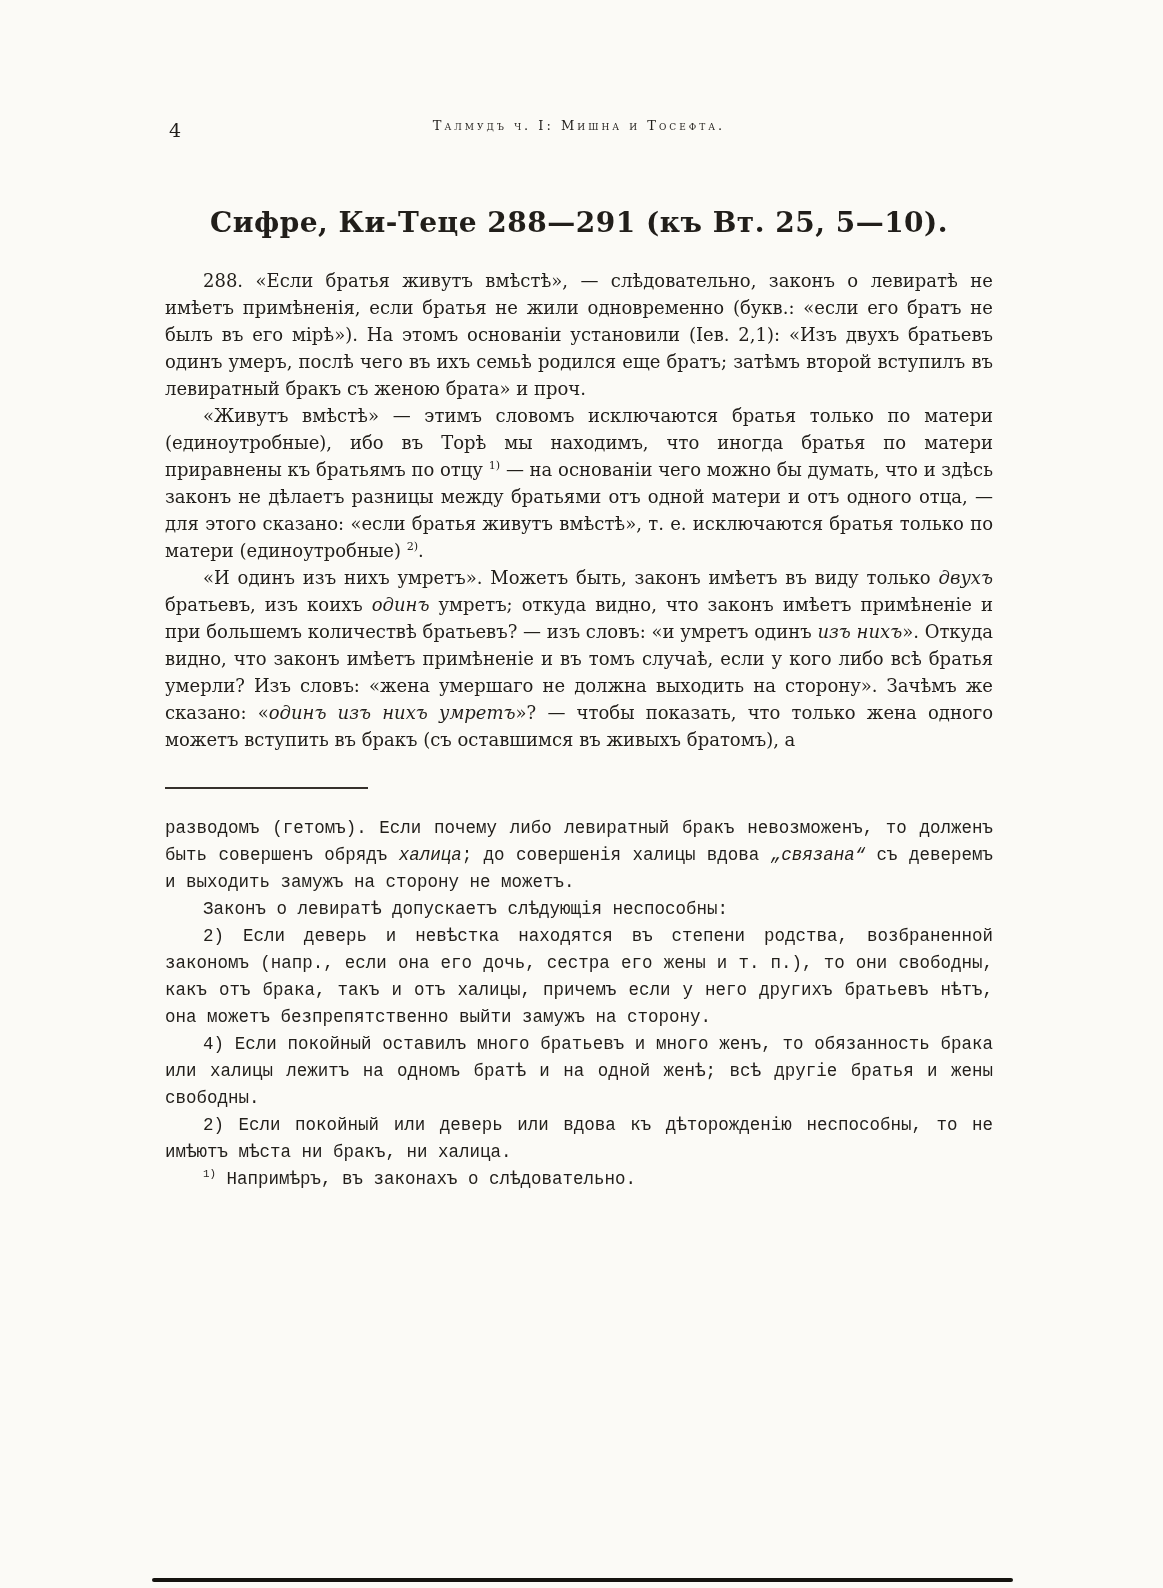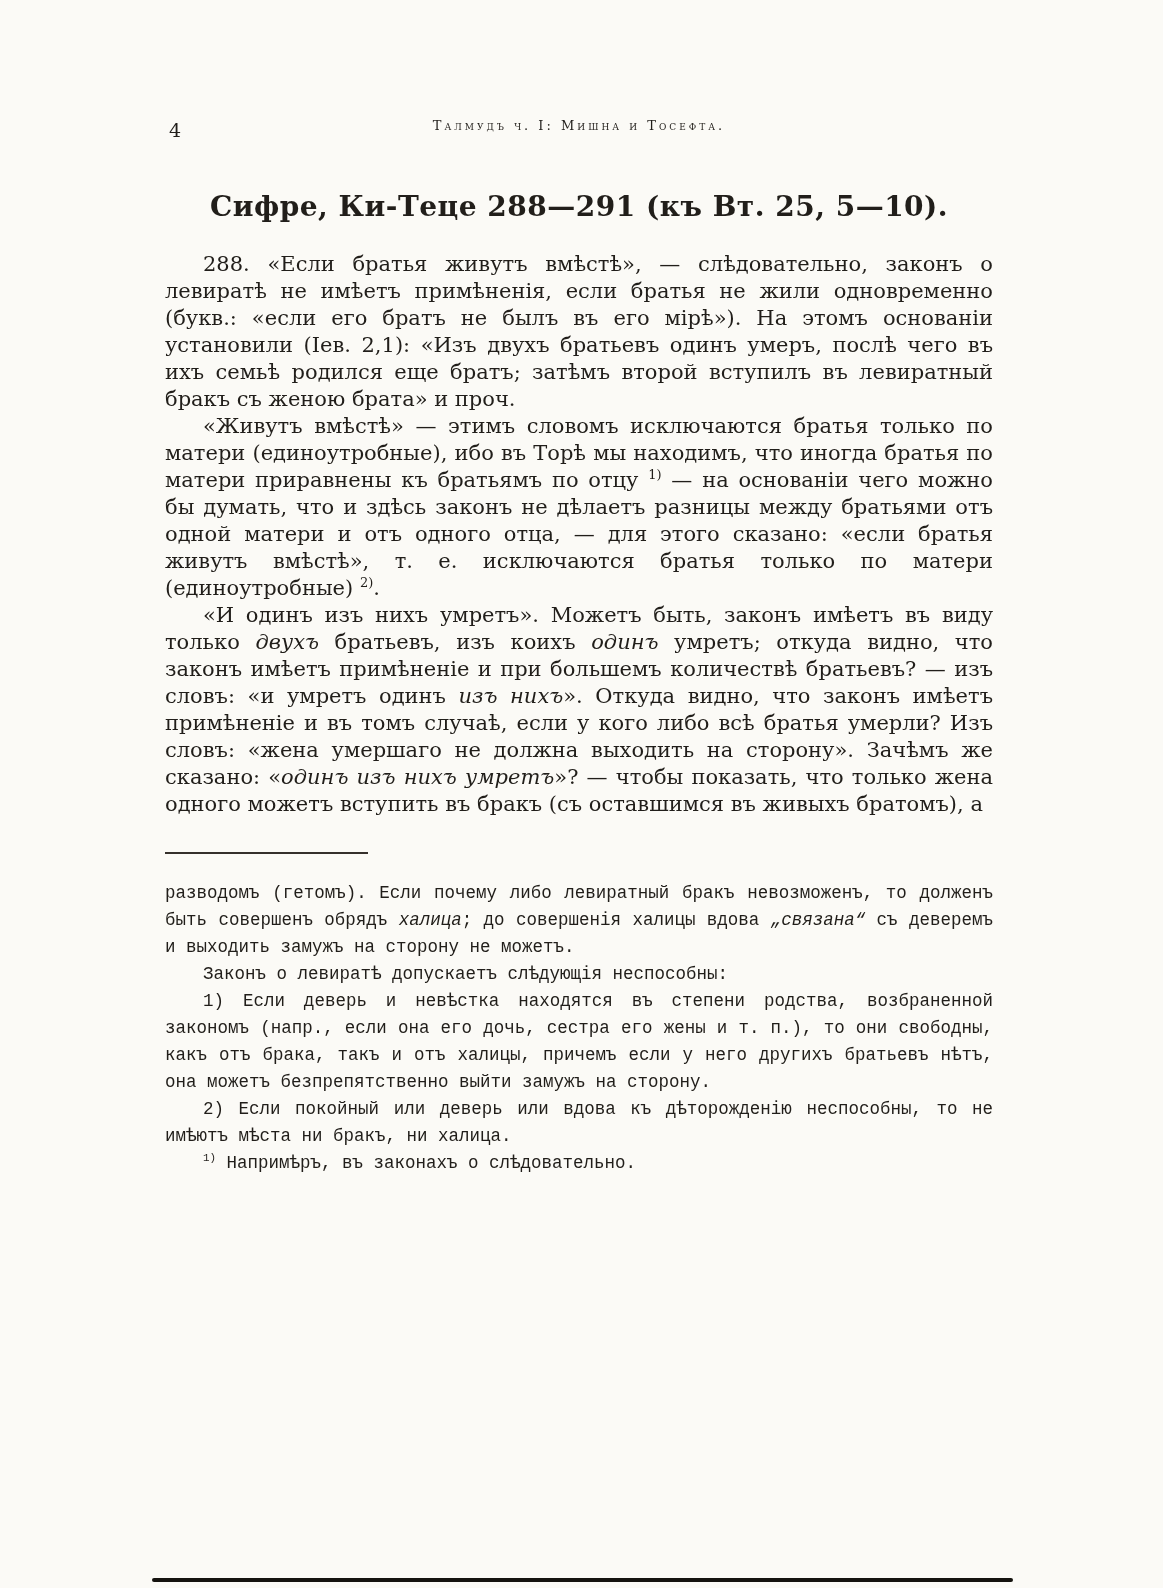--- a/index.html
+++ b/index.html
@@ -23,29 +23,29 @@
   .running-header { position: relative; height: 26px; }
   .page-num { position: absolute; left: 4px; top: 1px; font-size: 19px; }
   .running-title {
     display: block;
     text-align: center;
     font-size: 13px;
     letter-spacing: 3px;
     font-variant: small-caps;
   }
   .heading {
-    margin-top: 46px;
+    margin-top: 62px;
     text-align: center;
     font-size: 28px;
     font-weight: bold;
     letter-spacing: 0.5px;
   }
   .body-text {
     margin-top: 28px;
-    font-size: 21px;
+    font-size: 18px;
     line-height: 27px;
     text-align: justify;
   }
   .body-text p { margin: 0; text-indent: 38px; }
   .fn-rule {
     margin-top: 34px;
     width: 203px;
     border-top: 2px solid #35302b;
   }
   .footnotes {
@@ -86,21 +86,22 @@
         <p><span>288. «Если братья живутъ вмѣстѣ», — слѣдовательно, законъ о левиратѣ не имѣетъ примѣненія, если братья не жили одновременно (букв.: «если его братъ не былъ въ его мірѣ»). На этомъ основаніи установили (Іев. 2,1): «Изъ двухъ братьевъ одинъ умеръ, послѣ чего въ ихъ семьѣ родился еще братъ; затѣмъ второй вступилъ въ левиратный бракъ съ женою брата» и проч.</span></p>
         <p><span>«Живутъ вмѣстѣ» — этимъ словомъ исключаются братья только по матери (единоутробные), ибо въ Торѣ мы находимъ, что иногда братья по матери приравнены къ братьямъ по отцу </span><sup>1)</sup><span> — на основаніи чего можно бы думать, что и здѣсь законъ не дѣлаетъ разницы между братьями отъ одной матери и отъ одного отца, — для этого сказано: «если братья живутъ вмѣстѣ», т. е. исключаются братья только по матери (единоутробные) </span><sup>2)</sup><span>.</span></p>
         <p><span>«И одинъ изъ нихъ умретъ». Можетъ быть, законъ имѣетъ въ виду только </span><span class="it">двухъ</span><span> братьевъ, изъ коихъ </span><span class="it">одинъ</span><span> умретъ; откуда видно, что законъ имѣетъ примѣненіе и при большемъ количествѣ братьевъ? — изъ словъ: «и умретъ одинъ </span><span class="it">изъ нихъ</span><span>». Откуда видно, что законъ имѣетъ примѣненіе и въ томъ случаѣ, если у кого либо всѣ братья умерли? Изъ словъ: «жена умершаго не должна выходить на сторону». Зачѣмъ же сказано: «</span><span class="it">одинъ изъ нихъ умретъ</span><span>»? — чтобы показать, что только жена одного можетъ вступить въ бракъ (съ оставшимся въ живыхъ братомъ), а</span></p>
       </div>
 
     <div class="fn-rule"></div>
 
     <div class="footnotes">
         <p class="noindent"><span>разводомъ (гетомъ). Если почему либо левиратный бракъ невозможенъ, то долженъ быть совершенъ обрядъ </span><span class="it">халица</span><span>; до совершенія халицы вдова </span><span class="it">„связана“</span><span> съ деверемъ и выходить замужъ на сторону не можетъ.</span></p>
         <p><span>Законъ о левиратѣ допускаетъ слѣдующія неспособны:</span></p>
-        <p><span>1) Если деверь и невѣстка находятся въ степени родства, возбраненной закономъ (напр., если она его дочь, сестра его жены и т. п.), то они свободны, какъ отъ брака, такъ и отъ халицы, причемъ если у него другихъ братьевъ нѣтъ, она можетъ безпрепятственно выйти замужъ на сторону.</span></p>
+        <p><span>2) Если деверь и невѣстка находятся въ степени родства, возбраненной закономъ (напр., если она его дочь, сестра его жены и т. п.), то они свободны, какъ отъ брака, такъ и отъ халицы, причемъ если у него другихъ братьевъ нѣтъ, она можетъ безпрепятственно выйти замужъ на сторону.</span></p>
+        <p><span>4) Если покойный оставилъ много братьевъ и много женъ, то обязанность брака или халицы лежитъ на одномъ братѣ и на одной женѣ; всѣ другіе братья и жены свободны.</span></p>
         <p><span>2) Если покойный или деверь или вдова къ дѣторожденію неспособны, то не имѣютъ мѣста ни бракъ, ни халица.</span></p>
         <p><sup>1)</sup><span> Напримѣръ, въ законахъ о слѣдовательно.</span></p>
       </div>
 
   </div>
 
   <div class="scan-edge"></div>
 </div>
 
 </body></html>

